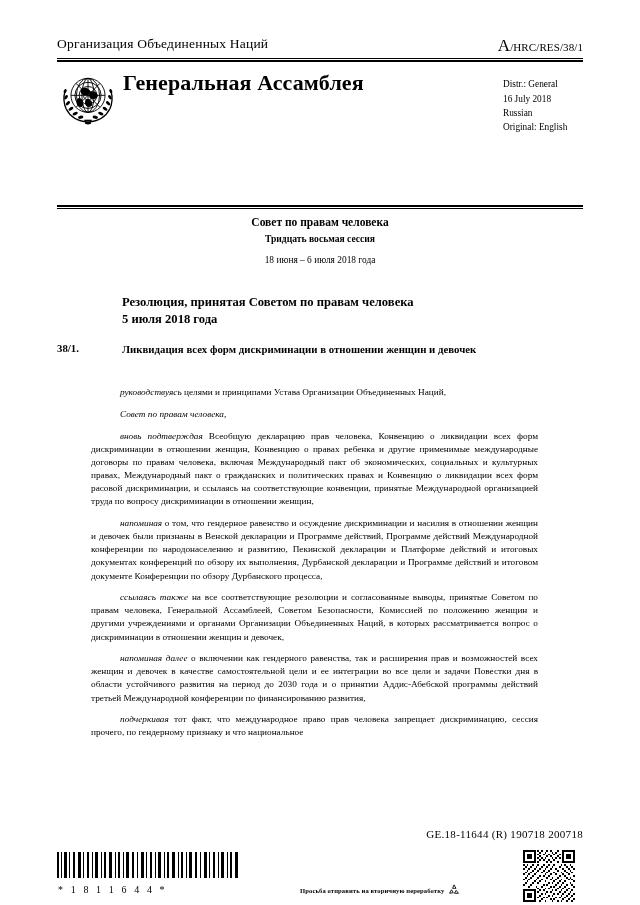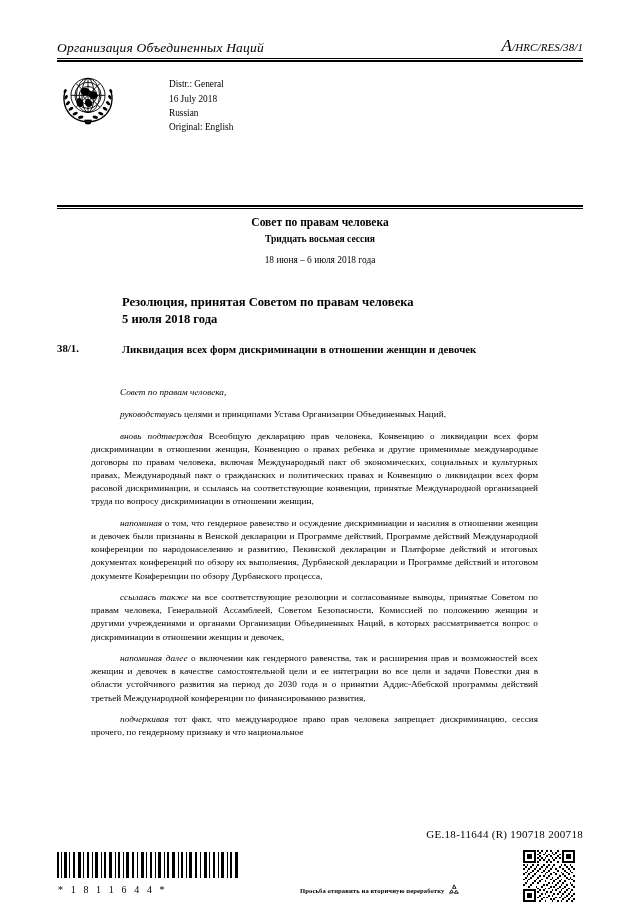--- a/index.html
+++ b/index.html
@@ -22,24 +22,23 @@
 
   
   .masthead {
     position: absolute;
     left: 57px;
     top: 36px;
     width: 526px;
   }
   .masthead-top {
     display: flex;
-    align-items: flex-end;
+    align-items: flex-start;
     justify-content: space-between;
     padding-bottom: 2px;
-    font-style: italic;
   }
   .org-name {
     font-size: 13.5px;
     letter-spacing: .2px;
     white-space: nowrap;
   }
   .doc-symbol {
     font-size: 11px;
     letter-spacing: .1px;
     white-space: nowrap;
@@ -279,20 +278,21 @@
             <ellipse cx="83" cy="53" rx="4.2" ry="2.4" transform="rotate(44 83 53)"></ellipse>
             <ellipse cx="78" cy="62" rx="4.4" ry="2.5" transform="rotate(33 78 62)"></ellipse>
             <ellipse cx="71" cy="70" rx="4.5" ry="2.5" transform="rotate(22 71 70)"></ellipse>
             <ellipse cx="62" cy="76" rx="4.5" ry="2.5" transform="rotate(12 62 76)"></ellipse>
             <ellipse cx="50" cy="85.5" rx="5" ry="2.4"></ellipse>
             <rect x="44" y="80" width="12" height="2.2"></rect>
           </g>
         </svg>
       </div>
 
+      <div class="assembly-title">Генеральная Ассамблея</div>
 
       <div class="distr-block">
         <div>Distr.: General</div>
         <div>16 July 2018</div>
         <div>Russian</div>
         <div>Original: English</div>
       </div>
     </div>
   </div>
 
@@ -312,25 +312,25 @@
     <div>Резолюция, принятая Советом по правам человека</div>
     <div>5 июля 2018 года</div>
   </div>
 
   <div class="item-block">
     <div class="item-number">38/1.</div>
     <div class="item-title">Ликвидация всех форм дискриминации в отношении женщин и девочек</div>
   </div>
 
   <div class="body-text">
+    <p class="para">
+      <em>руководствуясь</em><span> целями и принципами Устава Организации Объединенных Наций,</span>
+    </p>
     <p class="para addressee">
       <em>Совет по правам человека,</em>
-    </p>
-    <p class="para">
-      <em>руководствуясь</em><span> целями и принципами Устава Организации Объединенных Наций,</span>
     </p>
     <p class="para">
       <em>вновь подтверждая</em><span> Всеобщую декларацию прав человека, Конвенцию о ликвидации всех форм дискриминации в отношении женщин, Конвенцию о правах ребенка и другие применимые международные договоры по правам человека, включая Международный пакт об экономических, социальных и культурных правах, Международный пакт о гражданских и политических правах и Конвенцию о ликвидации всех форм расовой дискриминации, и ссылаясь на соответствующие конвенции, принятые Международной организацией труда по вопросу дискриминации в отношении женщин,</span>
     </p>
     <p class="para">
       <em>напоминая</em><span> о том, что гендерное равенство и осуждение дискриминации и насилия в отношении женщин и девочек были признаны в Венской декларации и Программе действий, Программе действий Международной конференции по народонаселению и развитию, Пекинской декларации и Платформе действий и итоговых документах конференций по обзору их выполнения, Дурбанской декларации и Программе действий и итоговом документе Конференции по обзору Дурбанского процесса,</span>
     </p>
     <p class="para">
       <em>ссылаясь также</em><span> на все соответствующие резолюции и согласованные выводы, принятые Советом по правам человека, Генеральной Ассамблеей, Советом Безопасности, Комиссией по положению женщин и другими учреждениями и органами Организации Объединенных Наций, в которых рассматривается вопрос о дискриминации в отношении женщин и девочек,</span>
     </p>

